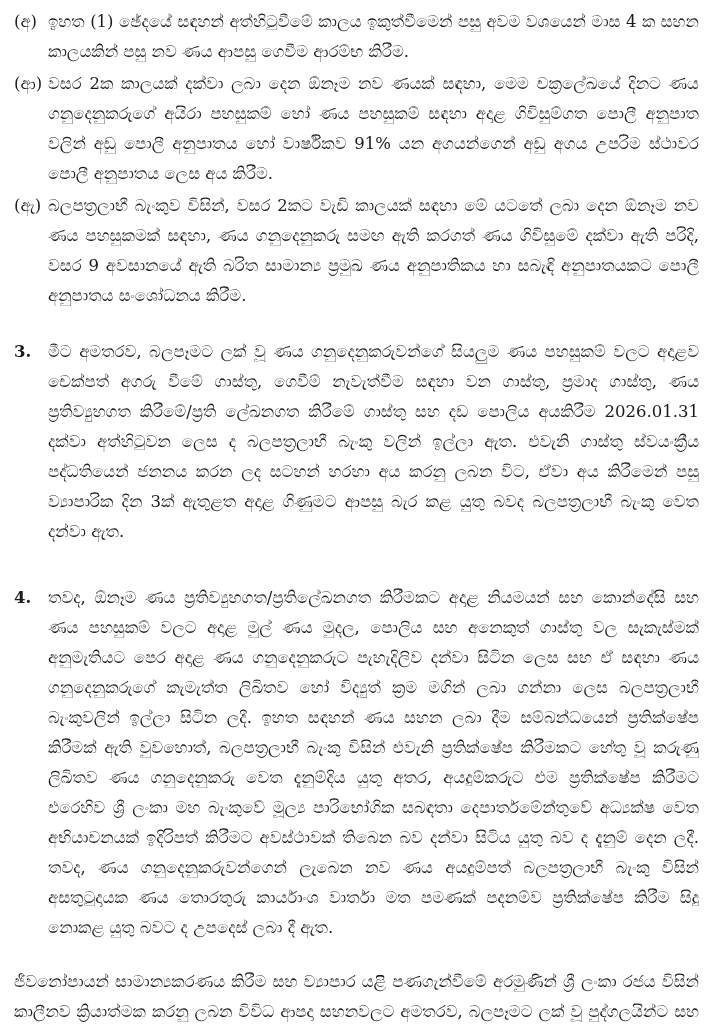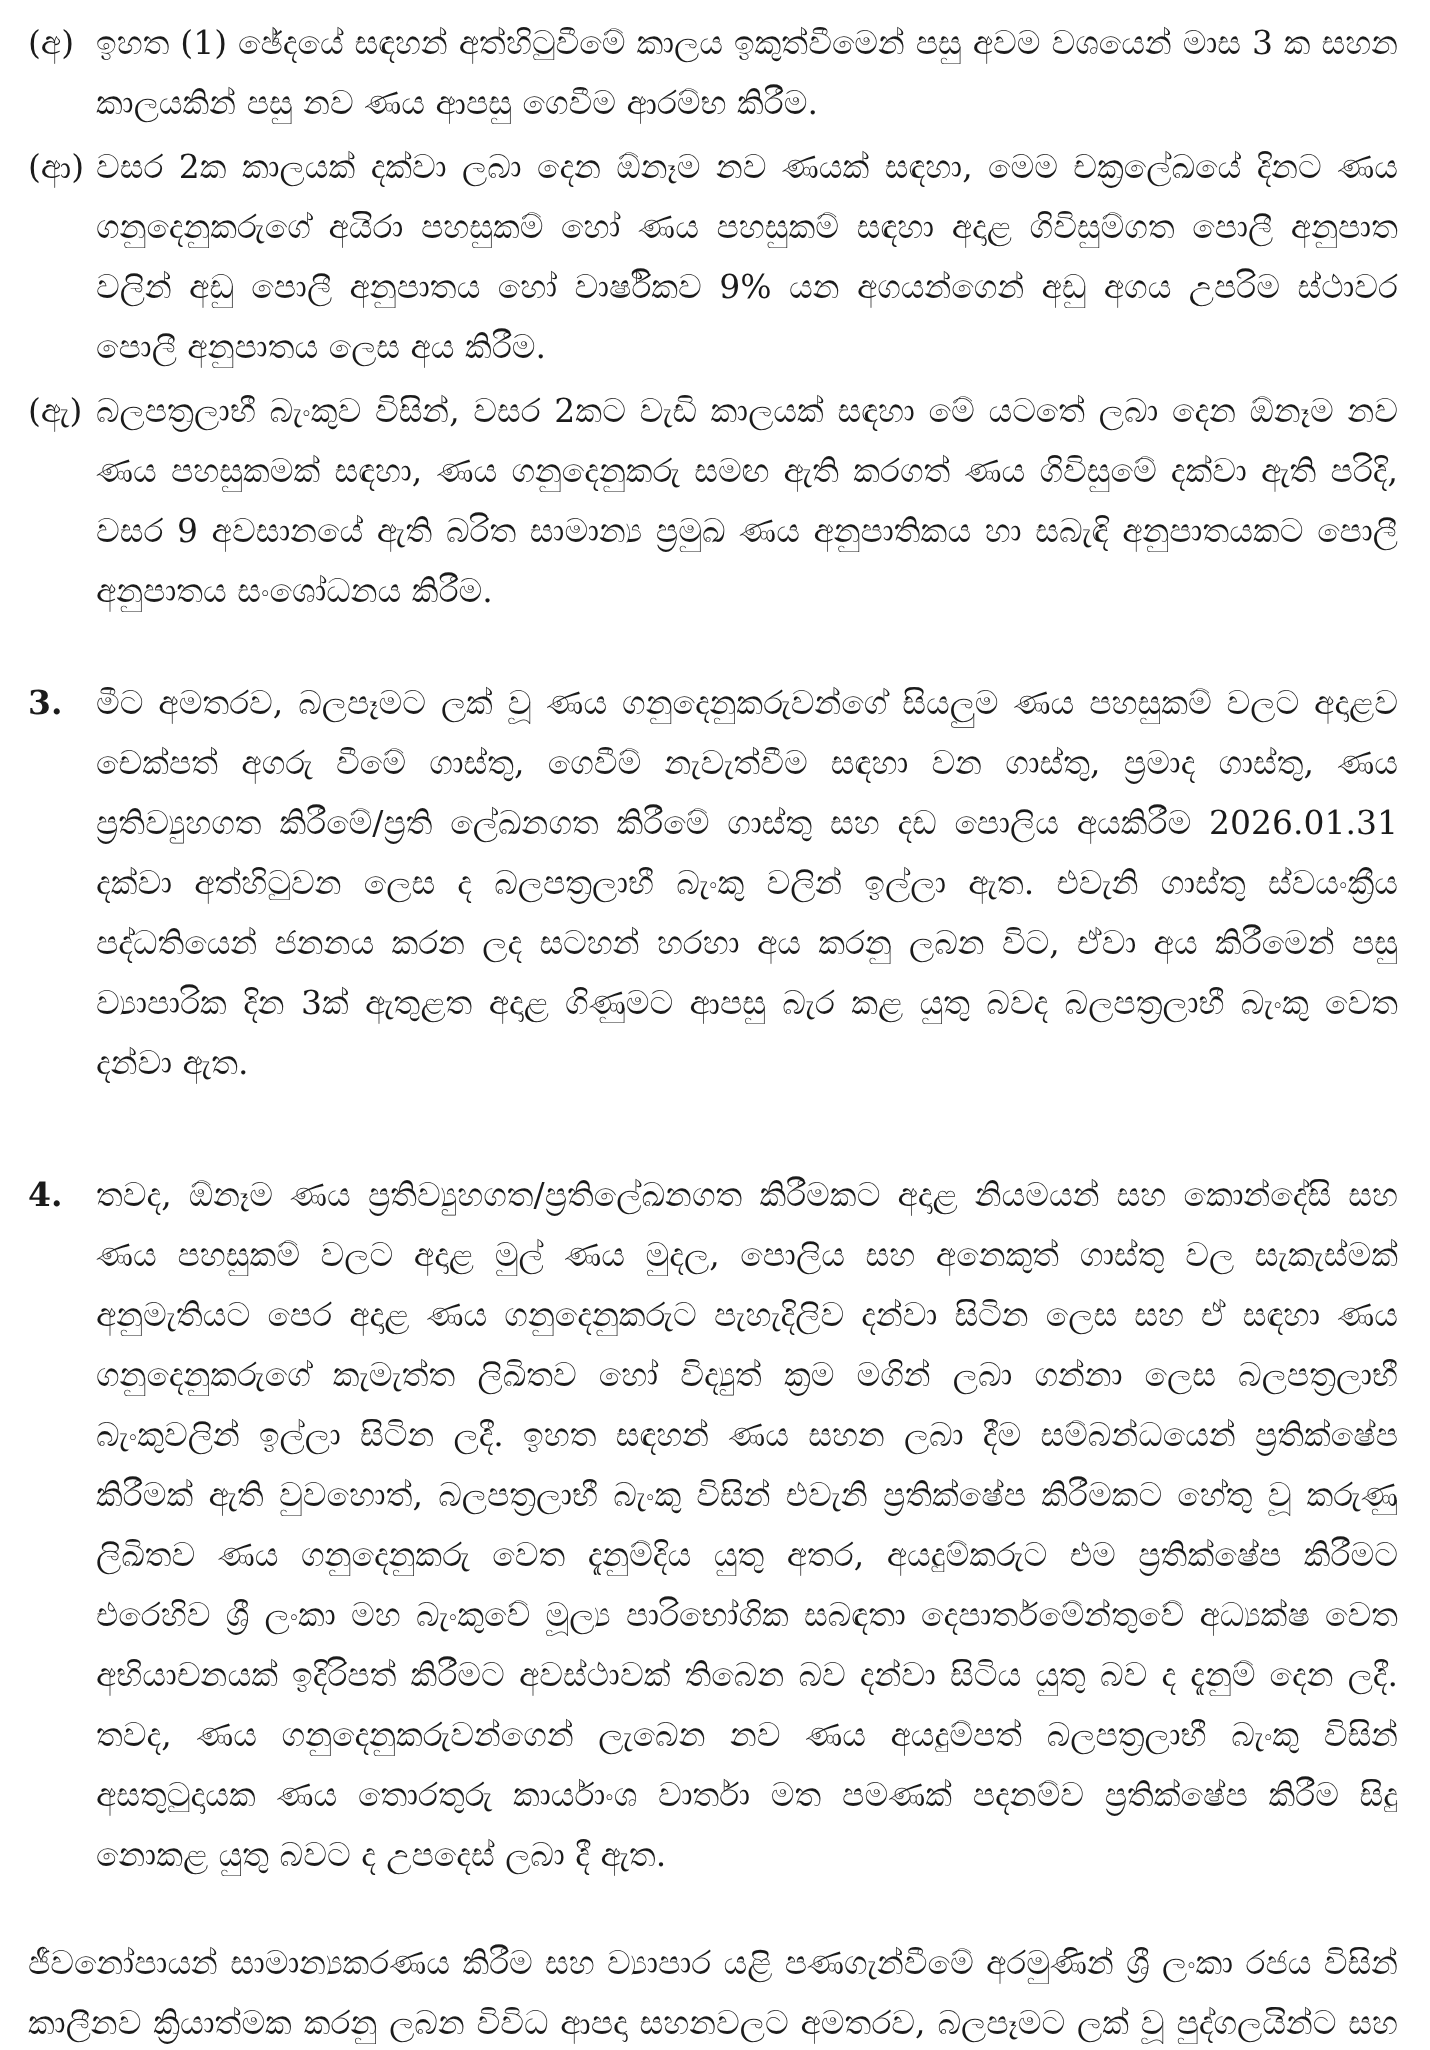--- a/index.html
+++ b/index.html
@@ -51,26 +51,26 @@
     text-align: justify;
   }
 </style>
 </head>
 <body>
 
 <div class="page">
 
   <div class="item sub-item">
     <span class="label">(අ)</span>
-    <div class="text">ඉහත (1) ඡේදයේ සඳහන් අත්හිටුවීමේ කාලය ඉකුත්වීමෙන් පසු අවම වශයෙන් මාස 3 ක සහන කාලයකින් පසු නව ණය ආපසු ගෙවීම ආරම්භ කිරීම.</div>
+    <div class="text">ඉහත (1) ඡේදයේ සඳහන් අත්හිටුවීමේ කාලය ඉකුත්වීමෙන් පසු අවම වශයෙන් මාස 4 ක සහන කාලයකින් පසු නව ණය ආපසු ගෙවීම ආරම්භ කිරීම.</div>
   </div>
 
   <div class="item sub-item">
     <span class="label">(ආ)</span>
-    <div class="text">වසර 2ක කාලයක් දක්වා ලබා දෙන ඕනෑම නව ණයක් සඳහා, මෙම චක්‍රලේඛයේ දිනට ණය ගනුදෙනුකරුගේ අයිරා පහසුකම් හෝ ණය පහසුකම් සඳහා අදාළ ගිවිසුම්ගත පොලී අනුපාත වලින් අඩු පොලී අනුපාතය හෝ වාර්ෂිකව 9% යන අගයන්ගෙන් අඩු අගය උපරිම ස්ථාවර පොලී අනුපාතය ලෙස අය කිරීම.</div>
+    <div class="text">වසර 2ක කාලයක් දක්වා ලබා දෙන ඕනෑම නව ණයක් සඳහා, මෙම චක්‍රලේඛයේ දිනට ණය ගනුදෙනුකරුගේ අයිරා පහසුකම් හෝ ණය පහසුකම් සඳහා අදාළ ගිවිසුම්ගත පොලී අනුපාත වලින් අඩු පොලී අනුපාතය හෝ වාර්ෂිකව 91% යන අගයන්ගෙන් අඩු අගය උපරිම ස්ථාවර පොලී අනුපාතය ලෙස අය කිරීම.</div>
   </div>
 
   <div class="item sub-item">
     <span class="label">(ඇ)</span>
     <div class="text">බලපත්‍රලාභී බැංකුව විසින්, වසර 2කට වැඩි කාලයක් සඳහා මේ යටතේ ලබා දෙන ඕනෑම නව ණය පහසුකමක් සඳහා,  ණය ගනුදෙනුකරු සමඟ ඇති කරගත් ණය ගිවිසුමේ දක්වා ඇති පරිදි, වසර 9 අවසානයේ ඇති  බරිත සාමාන්‍ය ප්‍රමුඛ ණය අනුපාතිකය හා සබැඳි අනුපාතයකට පොලී අනුපාතය සංශෝධනය කිරීම.</div>
   </div>
 
   <div class="item numbered-item first">
     <span class="label">3.</span>
     <div class="text">මීට අමතරව, බලපෑමට ලක් වූ ණය ගනුදෙනුකරුවන්ගේ සියලුම ණය පහසුකම් වලට අදාළව චෙක්පත් අගරු වීමේ ගාස්තු, ගෙවීම් නැවැත්වීම සඳහා වන ගාස්තු, ප්‍රමාද ගාස්තු, ණය ප්‍රතිව්‍යුහගත කිරීමේ/ප්‍රති ලේඛනගත කිරීමේ ගාස්තු සහ දඩ පොලිය අයකිරීම 2026.01.31 දක්වා අත්හිටුවන ලෙස ද බලපත්‍රලාභී බැංකු වලින් ඉල්ලා ඇත.  එවැනි ගාස්තු ස්වයංක්‍රීය පද්ධතියෙන් ජනනය කරන ලද සටහන් හරහා අය කරනු ලබන විට, ඒවා අය කිරීමෙන් පසු ව්‍යාපාරික දින 3ක් ඇතුළත අදාළ ගිණුමට ආපසු බැර කළ  යුතු බවද  බලපත්‍රලාභී  බැංකු වෙත දන්වා ඇත.</div>

